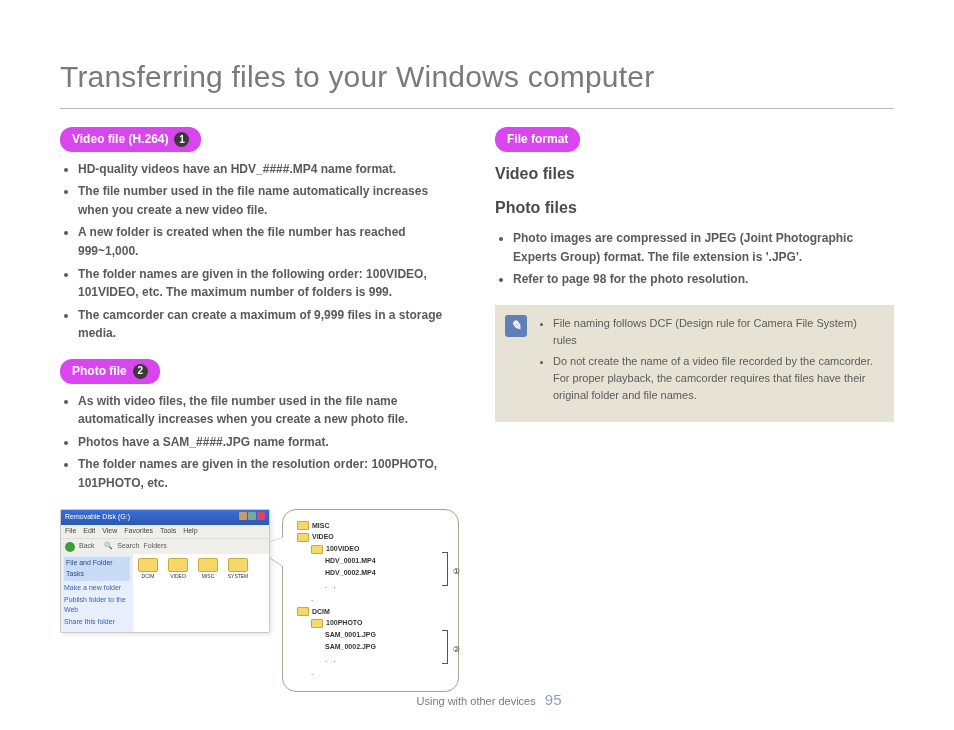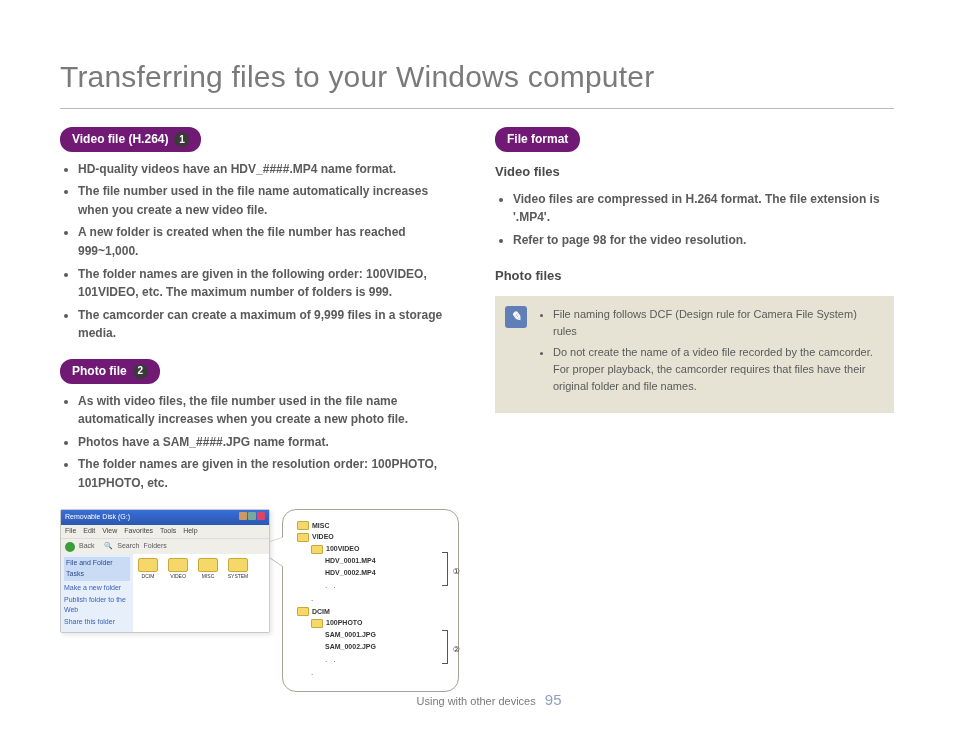--- a/index.html
+++ b/index.html
@@ -25,41 +25,41 @@
     margin-bottom: 18px;
   }
   .cols {
     display: flex;
     gap: 36px;
   }
   .col { flex: 1; font-size: 12px; line-height: 1.55; }
   .pill {
     display: inline-flex;
     align-items: center;
-    background: #701a75;
+    background: #d946ef;
     color: #ffffff;
     border-radius: 12px;
     padding: 3px 12px;
     font-size: 12px;
     font-weight: 600;
     gap: 6px;
   }
   .pill .numcircle {
     display: inline-flex;
     width: 15px; height: 15px;
     border-radius: 50%;
     background: #3a3a3a;
     color: #fff;
     font-size: 10px;
     font-weight: bold;
     align-items: center; justify-content: center;
   }
   ul.bullets { list-style: disc; padding-left: 18px; margin-top: 8px; margin-bottom: 16px; font-weight: bold; }
   ul.bullets li { margin-bottom: 4px; color: #5a5a5a; }
-  .subhead { font-size: 13px; font-weight: 700; color: #4a4a4a; margin-top: 10px; margin-bottom: 2px; }
+  .subhead { font-size: 16px; font-weight: 700; color: #4a4a4a; margin-top: 10px; margin-bottom: 2px; }
 
   .notebox {
     background: #e6e2d4;
     display: flex;
     gap: 10px;
     padding: 10px 14px 14px 10px;
     font-size: 11px;
     color: #5a5a5a;
     margin-top: 10px;
   }
@@ -273,26 +273,26 @@
       </div>
     </div>
   </div>
 
   <div class="col">
     <span class="pill">
       <span>File format</span>
     </span>
 
     <div class="subhead">Video files</div>
+
+    <div class="subhead">Photo files</div>
     <ul class="bullets">
-      <li>Video files are compressed in H.264 format. The file extension is '.MP4'.</li>
-      <li>Refer to page 98 for the video resolution.</li>
+      <li>Photo images are compressed in JPEG (Joint Photographic Experts Group) format. The file extension is '.JPG'.</li>
+      <li>Refer to page 98 for the photo resolution.</li>
     </ul>
-
-    <div class="subhead">Photo files</div>
 
     <div class="notebox">
       <div class="noteicon">✎</div>
       <ul>
         <li>File naming follows DCF (Design rule for Camera File System) rules</li>
         <li>Do not create the name of a video file recorded by the camcorder. For proper playback, the camcorder requires that files have their original folder and file names.</li>
       </ul>
     </div>
   </div>
 </div>

